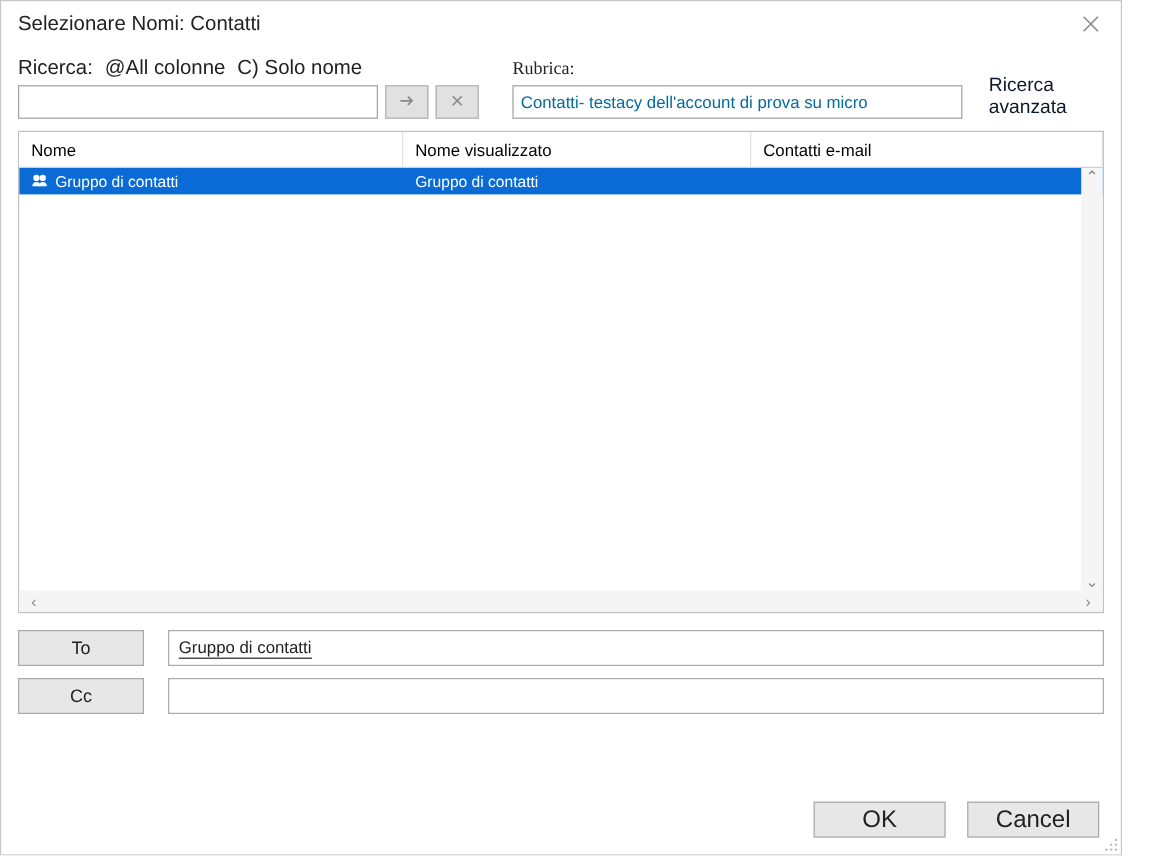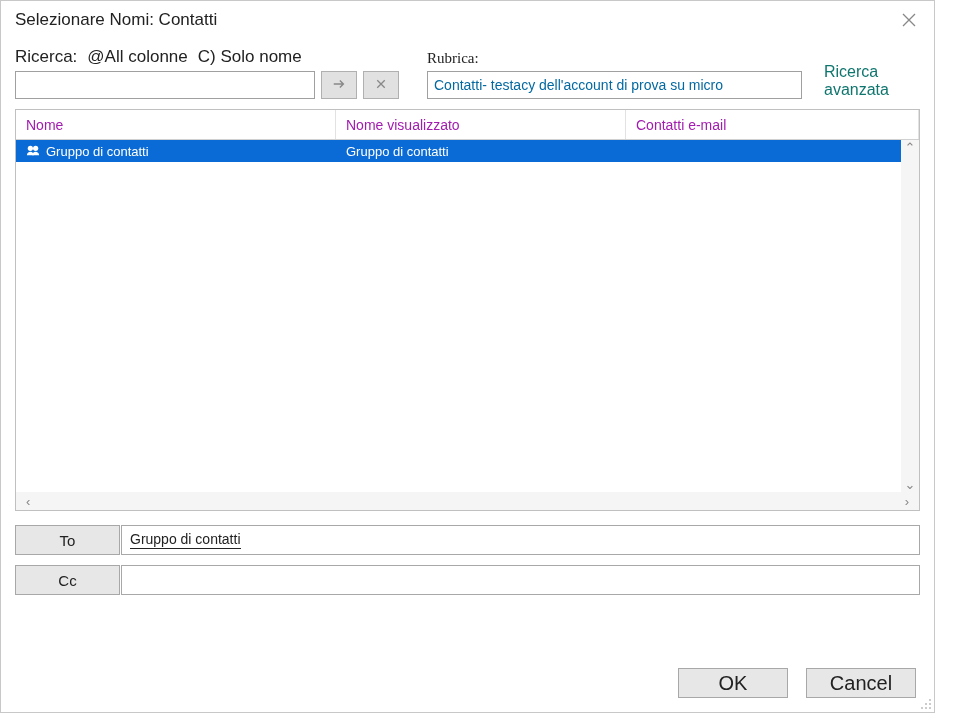--- a/index.html
+++ b/index.html
@@ -43,36 +43,36 @@
   }
   .search-input { width:300px; }
   .sq-btn {
     width:36px; height:28px; border:1px solid #b0b0b0; background:#e6e6e6;
     display:flex;align-items:center;justify-content:center; color:#666;
   }
   .sq-btn.disabled { color:#999; background:#e1e1e1;}
   .rubrica-block { margin-left:28px; display:flex; flex-direction:column; gap:4px;}
   .rubrica-label { font-size:15px;font-family:Liberation Serif, serif; }
   .rubrica-input { width:375px; }
-  .adv-search { font-size:16px; color:#0f766e; margin-left:22px; margin-top:22px; }
+  .adv-search { font-size:16px; color:#0f172a; margin-left:22px; margin-top:22px; }
 
   
   .list-wrap {
     margin:4px 14px 0 14px;
     border:1px solid #c0c0c0;
     flex:0 0 402px;
     display:flex; flex-direction:column;
     position:relative;
     background:#fff;
   }
   .list-header {
     display:flex; height:30px; align-items:center;
     border-bottom:1px solid #d0d0d0;
     background:#fff;
-    font-size:14px; color:#a21caf;
+    font-size:14px; color:#000000;
   }
   .list-header .col { padding:0 10px; border-right:1px solid #e2e2e2; height:100%; display:flex;align-items:center;}
   .col-name { width:320px;}
   .col-display { width:290px; }
   .col-email { flex:1; }
   .list-rows { flex:1; position:relative; overflow:hidden;}
   .row-selected {
     background:#0a6bd6; color:#fff; height:22px;
     display:flex; align-items:center; font-size:13px;
   }
@@ -86,21 +86,21 @@
     color:#888;
   }
   .hscroll {
     height:18px; background:#f5f5f5;
     display:flex; justify-content:space-between; align-items:center;
     color:#888; padding:0 10px;
   }
 
   
   .recips { margin:14px 14px 0 14px; display:flex; flex-direction:column; gap:10px;}
-  .recip-row { display:flex; align-items:center; gap:1px;}
+  .recip-row { display:flex; align-items:center; gap:20px;}
   .recip-btn {
     width:105px; height:30px; border:1px solid #a8a8a8; background:#e7e7e7;
     display:flex;align-items:center;justify-content:center; font-size:15px; color:#222;
   }
   .recip-field { flex:1; height:30px; border:1px solid #a8a8a8; background:#fff; padding:2px 8px; font-size:14px; display:flex;align-items:center;}
   .recip-field .underline { border-bottom:1px solid #222; padding-bottom:1px;}
 
   
   .footer {
     margin-top:auto;

